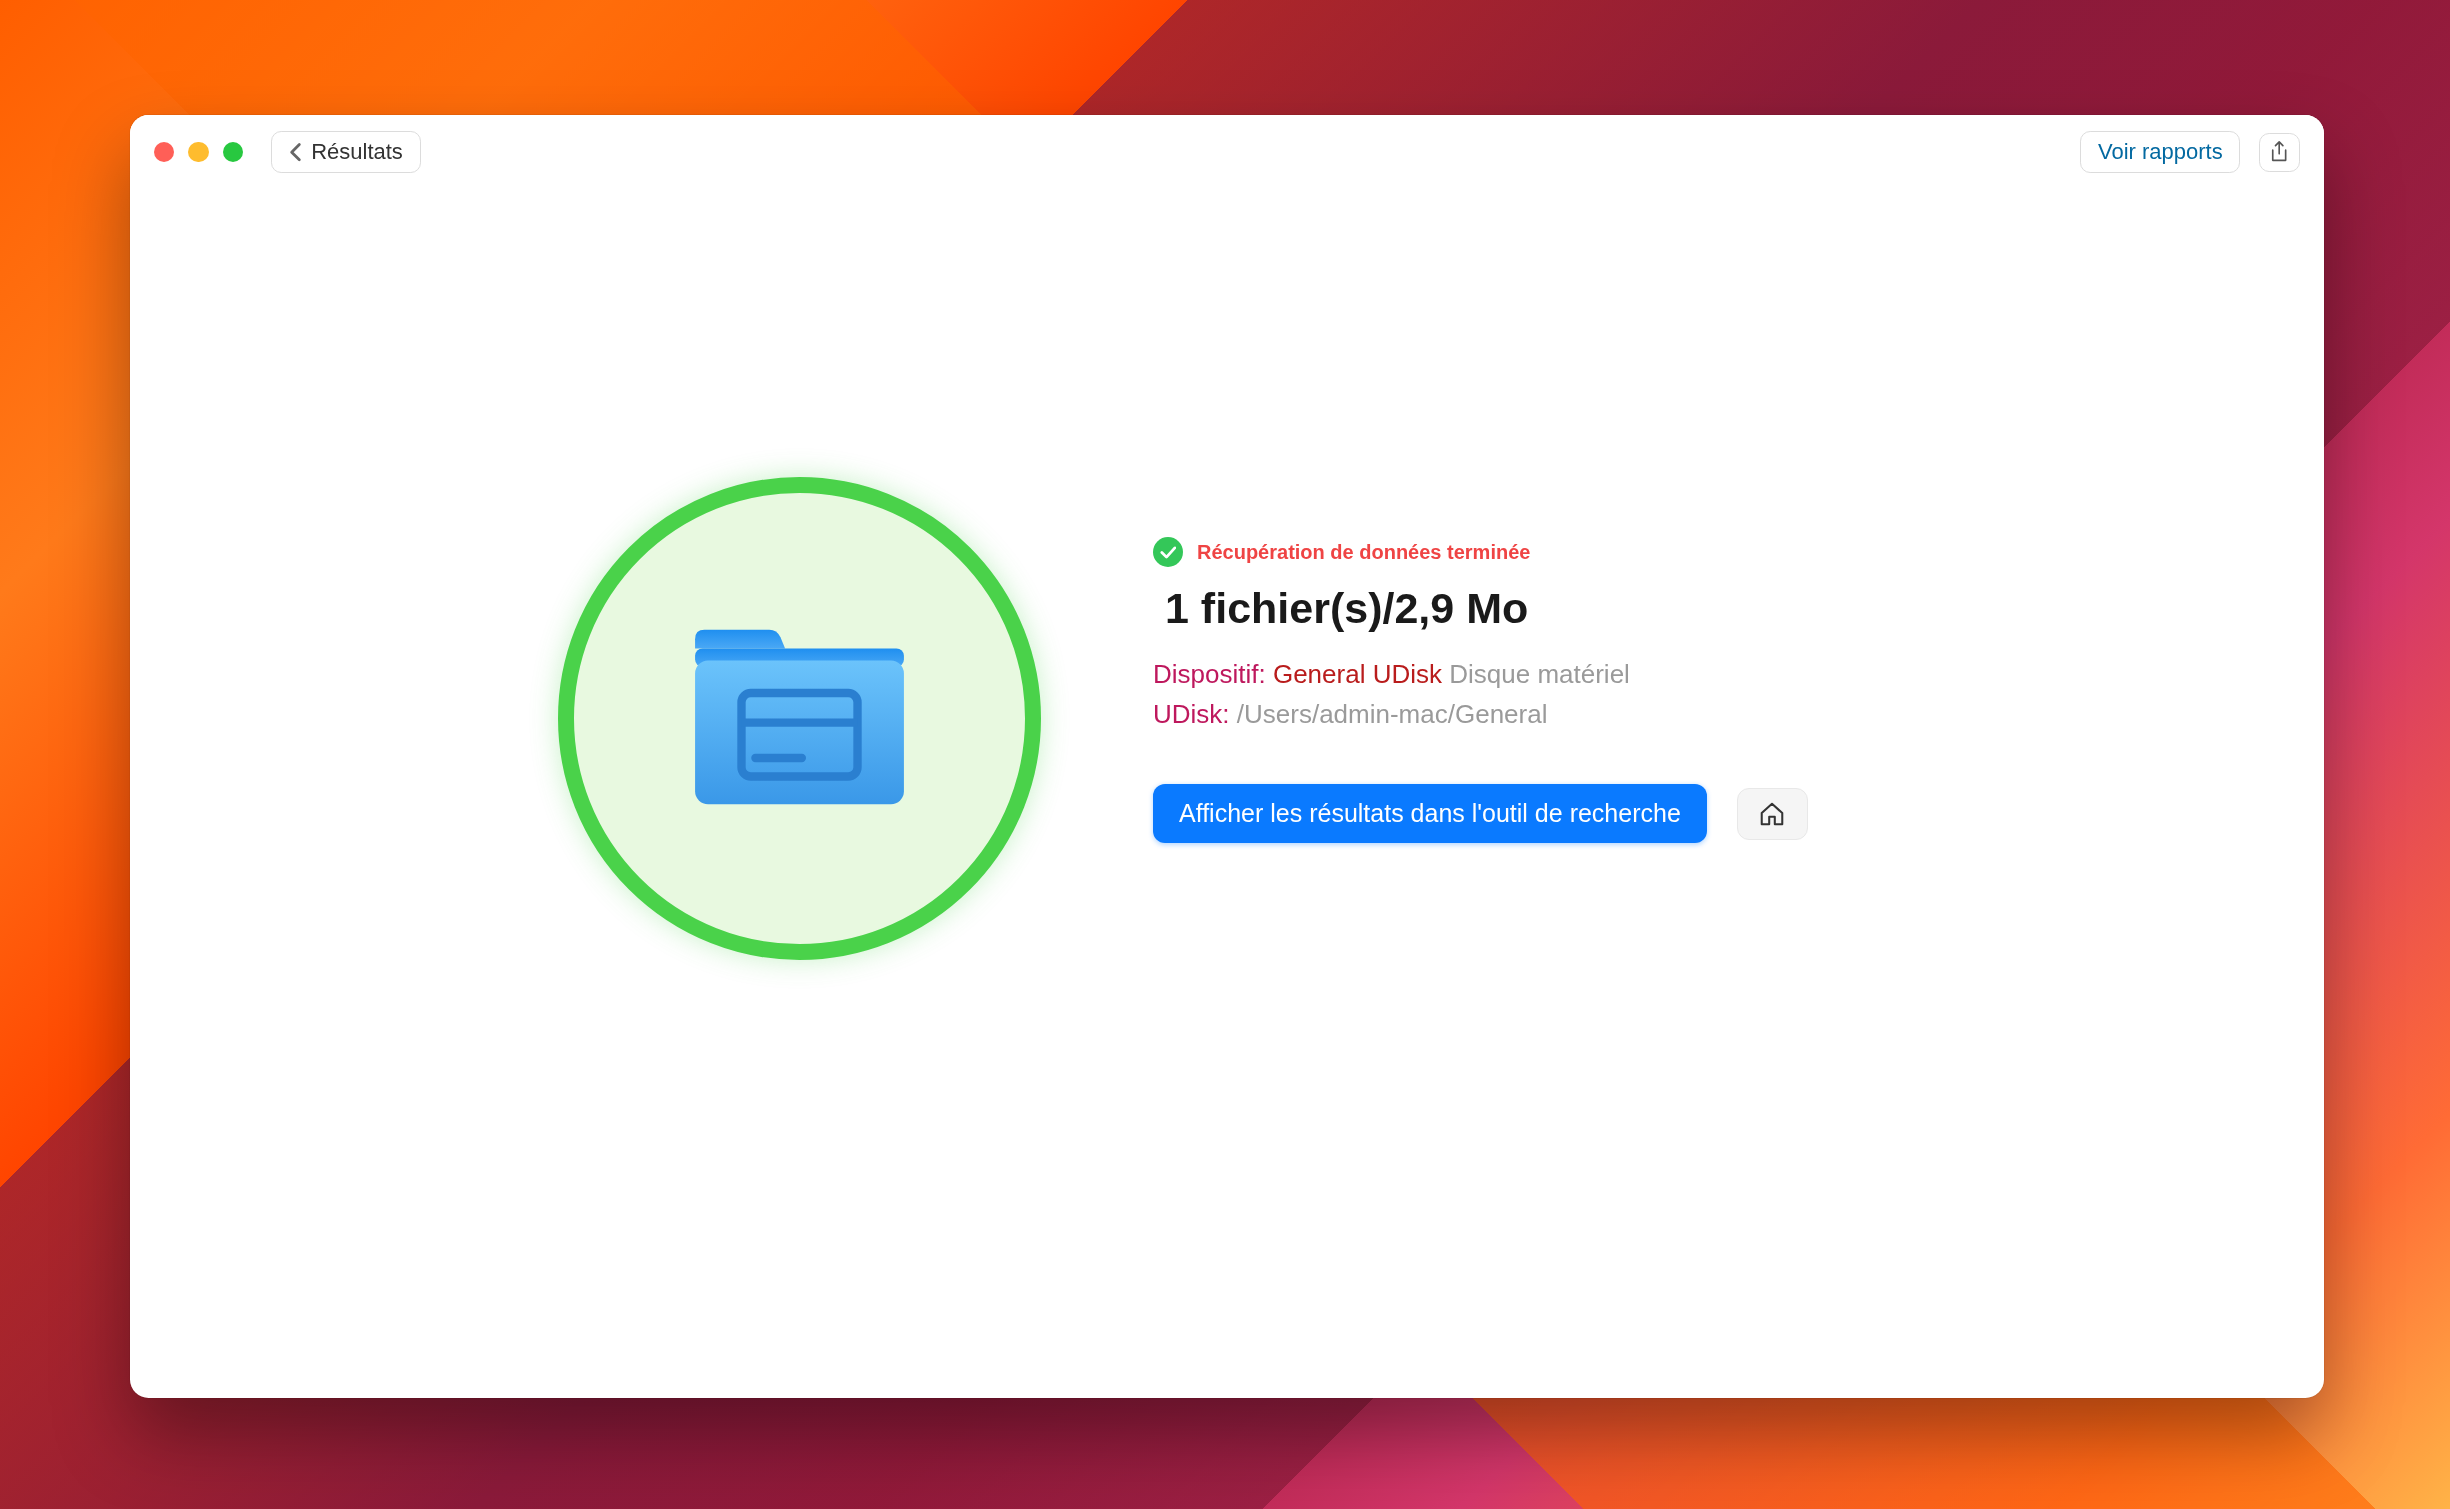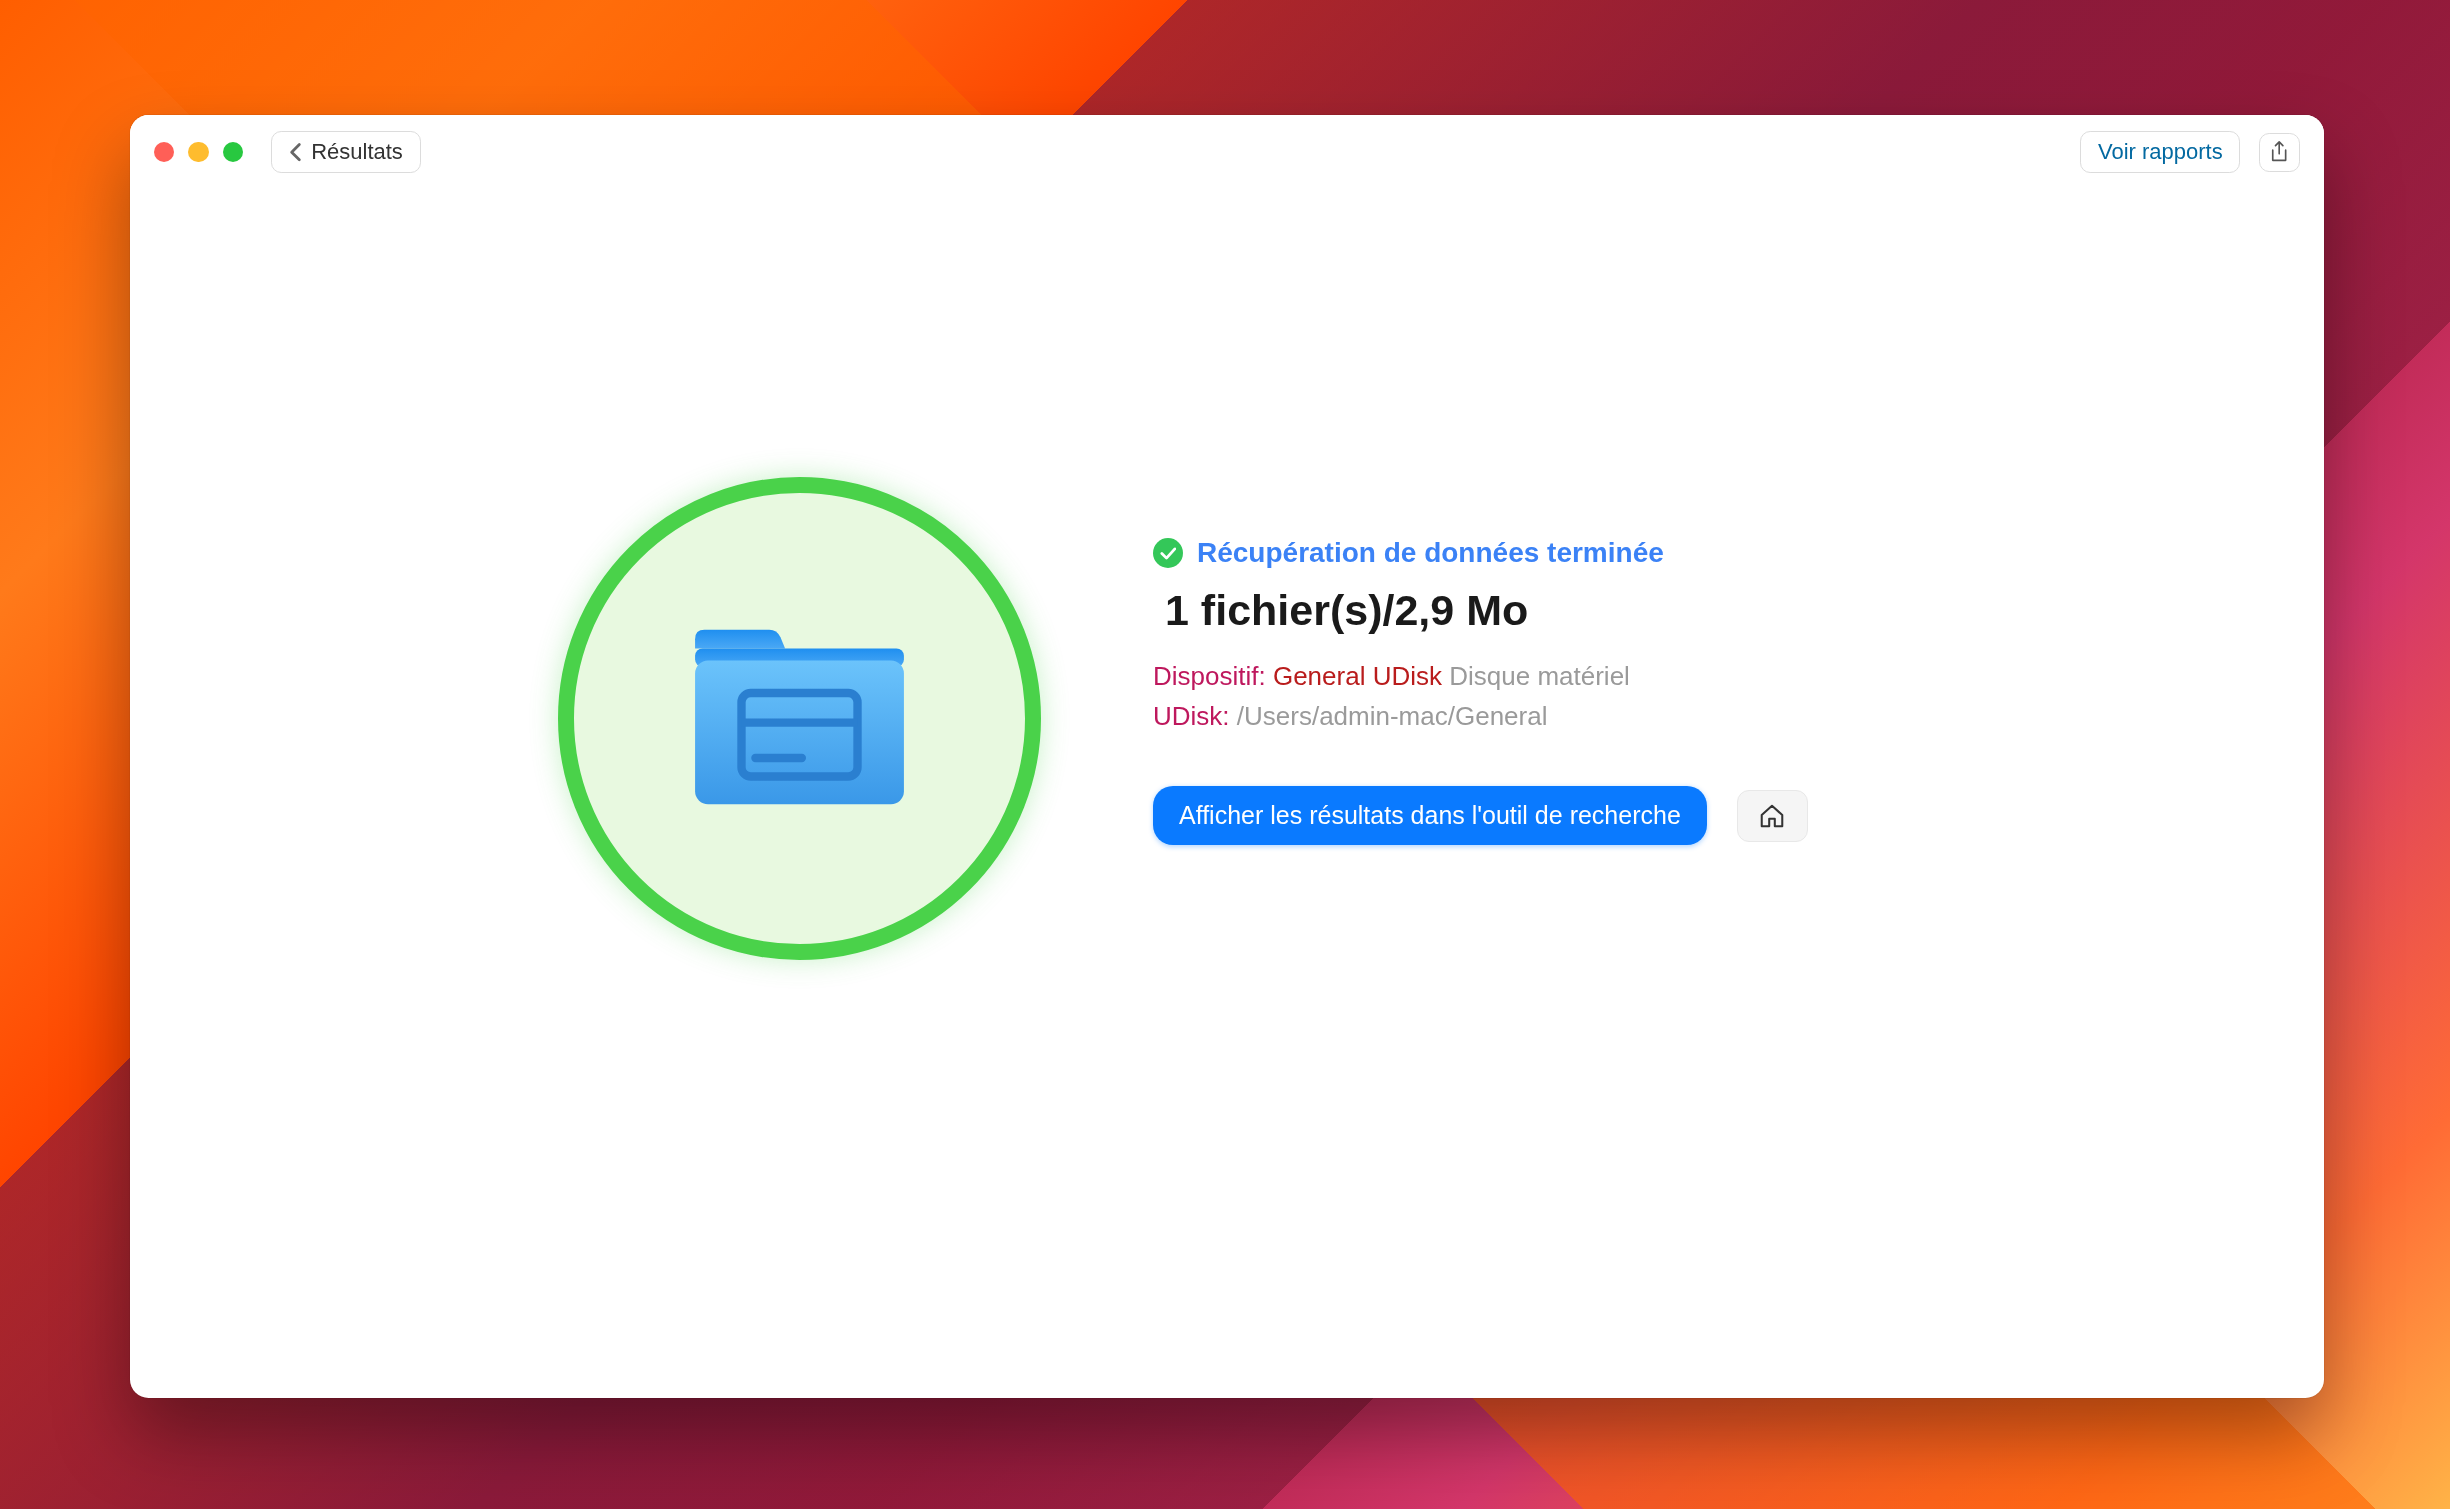--- a/index.html
+++ b/index.html
@@ -177,23 +177,23 @@
       align-items: center;
       justify-content: center;
     }
     
     .check-badge svg {
       width: 16.7px;
       height: 13px;
     }
     
     .status-text {
-      font-size: 28px;
+      font-size: 20px;
       font-weight: 700;
-      color: #3b82f6;
+      color: #ef4444;
     }
     
     .summary-text {
       font-size: 43px;
       font-weight: 800;
       color: #1a1a1a;
       margin-bottom: 26px;
       margin-left: 12px;
     }
     
@@ -220,21 +220,21 @@
       margin-top: 45px;
       display: flex;
       gap: 30px;
       align-items: center;
     }
     
     .primary-button {
       background: #0a7aff;
       color: #ffffff;
       border: none;
-      border-radius: 20px;
+      border-radius: 12px;
       padding: 15px 26px;
       font-size: 25px;
       font-weight: 500;
       cursor: pointer;
       box-shadow: 0 1.9px 5.6px rgba(10,122,255,0.3);
     }
     
     .home-button {
       width: 71px;
       height: 52px;

